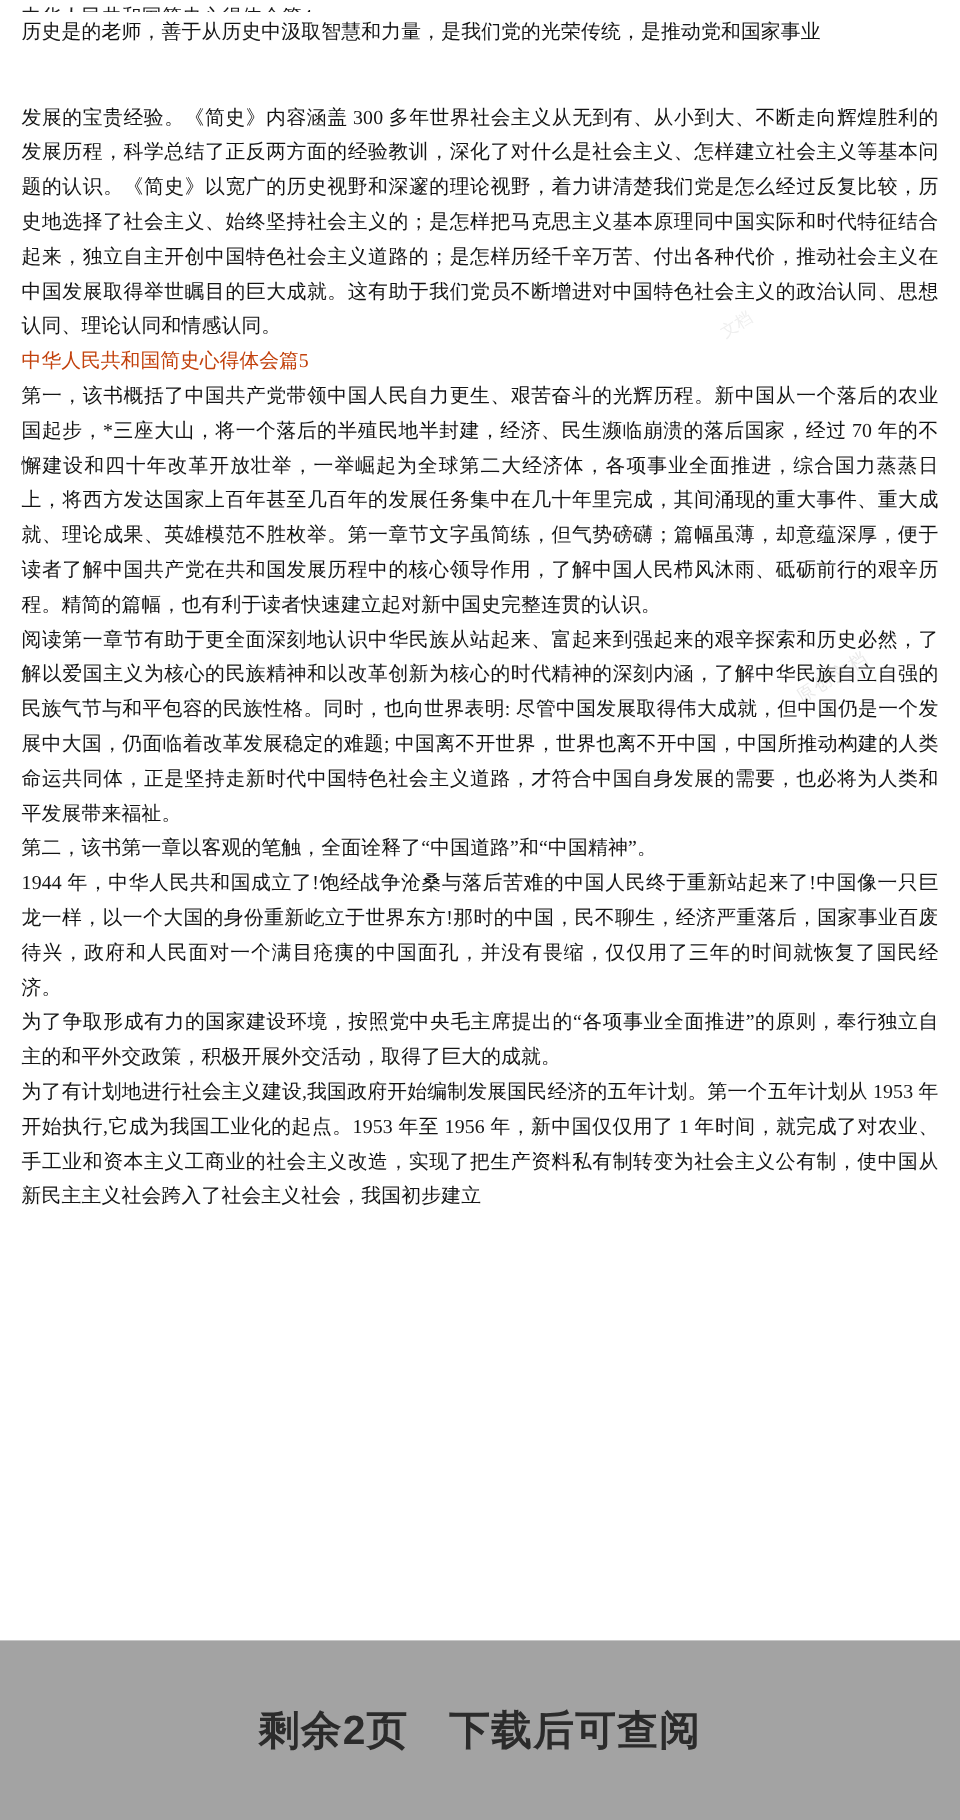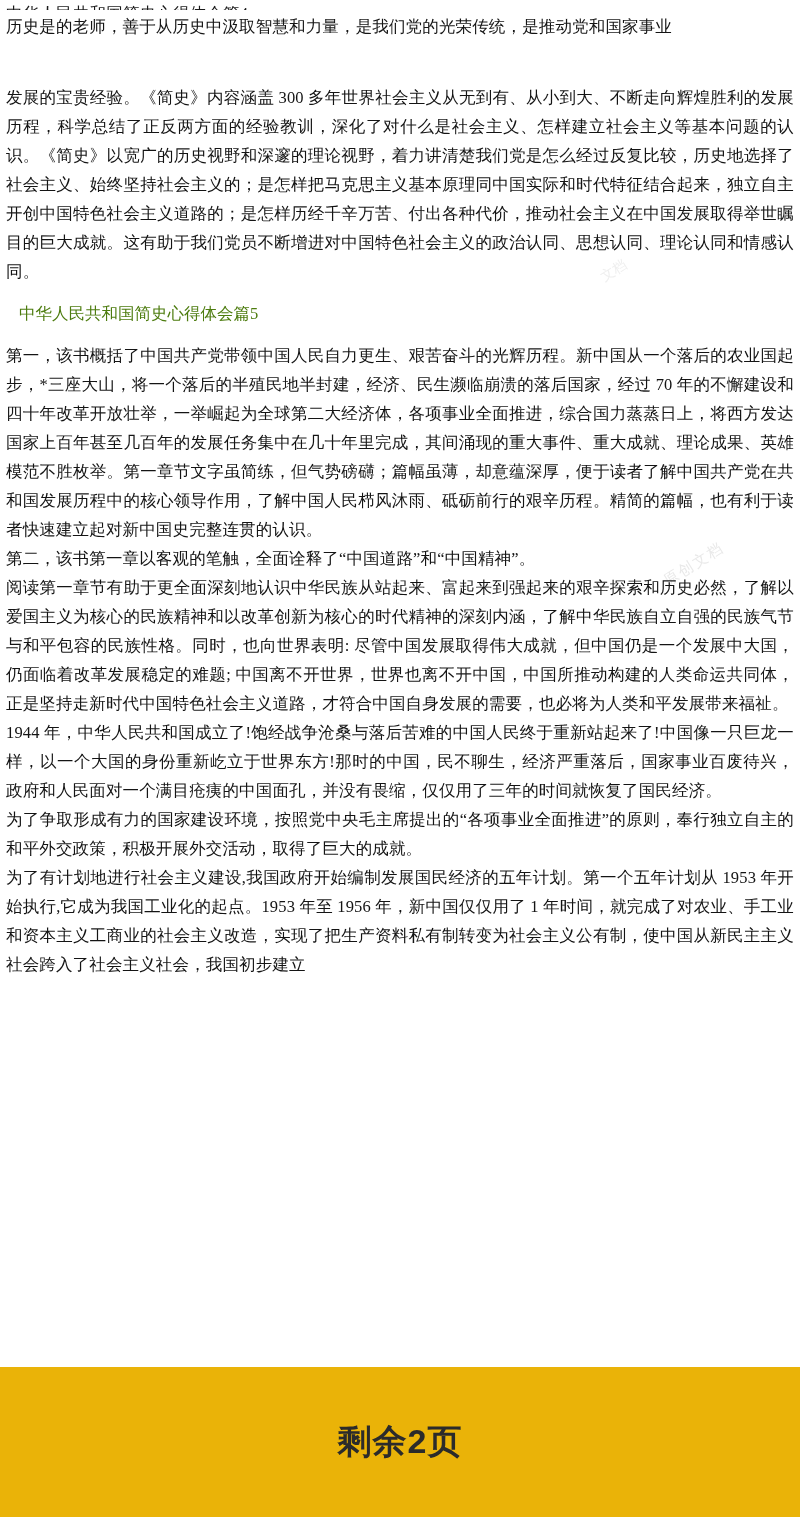--- a/index.html
+++ b/index.html
@@ -14,21 +14,21 @@
   }
   .page {
     position: relative;
     width: 800px;
     min-height: 1517px;
     background: #ffffff;
     overflow: hidden;
   }
   .doc-body {
     position: relative;
-    padding: 0 6px;
+    padding: 0 18px;
     box-sizing: border-box;
     z-index: 2;
   }
   
   .clipped-line {
     height: 10px;
     overflow: hidden;
     font-size: 16.5px;
     line-height: 27px;
     color: #1a1a1a;
@@ -38,24 +38,24 @@
   p.para {
     margin: 0 0 0 0;
     font-size: 16.5px;
     line-height: 29px;
     text-align: justify;
     text-justify: inter-ideograph;
     color: #141414;
     letter-spacing: 0.15px;
   }
   p.heading {
-    margin: 13px;
+    margin: 0;
     font-size: 16.5px;
     line-height: 29px;
-    color: #4d7c0f;
+    color: #c2410c;
     text-align: left;
   }
   .gap-big { height: 42px; }
 
   
   .watermark {
     position: absolute;
     left: 660px;
     top: 555px;
     transform: rotate(-32deg);
@@ -82,21 +82,21 @@
   .footer-block {
     position: absolute;
     left: 0;
     right: 0;
     bottom: 0;
     height: 150px;
     display: flex;
     align-items: center;
     justify-content: center;
     gap: 34px;
-    background: #eab308;
+    background: #a3a3a3;
     z-index: 3;
   }
   .footer-text {
     font-family: "Liberation Sans", sans-serif;
     font-weight: bold;
     font-size: 34px;
     color: #2b2b2b;
     letter-spacing: 1px;
   }
   .fade-cover {
@@ -127,32 +127,33 @@
     <div class="gap-big"></div>
 
     <p class="para">发展的宝贵经验。《简史》内容涵盖 300 多年世界社会主义从无到有、从小到大、不断走向辉煌胜利的发展历程，科学总结了正反两方面的经验教训，深化了对什么是社会主义、怎样建立社会主义等基本问题的认识。《简史》以宽广的历史视野和深邃的理论视野，着力讲清楚我们党是怎么经过反复比较，历史地选择了社会主义、始终坚持社会主义的；是怎样把马克思主义基本原理同中国实际和时代特征结合起来，独立自主开创中国特色社会主义道路的；是怎样历经千辛万苦、付出各种代价，推动社会主义在中国发展取得举世瞩目的巨大成就。这有助于我们党员不断增进对中国特色社会主义的政治认同、思想认同、理论认同和情感认同。</p>
 
 
     <p class="heading">中华人民共和国简史心得体会篇5</p>
 
 
     <p class="para">第一，该书概括了中国共产党带领中国人民自力更生、艰苦奋斗的光辉历程。新中国从一个落后的农业国起步，*三座大山，将一个落后的半殖民地半封建，经济、民生濒临崩溃的落后国家，经过 70 年的不懈建设和四十年改革开放壮举，一举崛起为全球第二大经济体，各项事业全面推进，综合国力蒸蒸日上，将西方发达国家上百年甚至几百年的发展任务集中在几十年里完成，其间涌现的重大事件、重大成就、理论成果、英雄模范不胜枚举。第一章节文字虽简练，但气势磅礴；篇幅虽薄，却意蕴深厚，便于读者了解中国共产党在共和国发展历程中的核心领导作用，了解中国人民栉风沐雨、砥砺前行的艰辛历程。精简的篇幅，也有利于读者快速建立起对新中国史完整连贯的认识。</p>
 
+    <p class="para">阅读第一章节有助于更全面深刻地认识中华民族从站起来、富起来到强起来的艰辛探索和历史必然，了解以爱国主义为核心的民族精神和以改革创新为核心的时代精神的深刻内涵，了解中华民族自立自强的民族气节与和平包容的民族性格。同时，也向世界表明: 尽管中国发展取得伟大成就，但中国仍是一个发展中大国，仍面临着改革发展稳定的难题; 中国离不开世界，世界也离不开中国，中国所推动构建的人类命运共同体，正是坚持走新时代中国特色社会主义道路，才符合中国自身发展的需要，也必将为人类和平发展带来福祉。</p>
+
     <p class="para">第二，该书第一章以客观的笔触，全面诠释了“中国道路”和“中国精神”。</p>
-
-    <p class="para">阅读第一章节有助于更全面深刻地认识中华民族从站起来、富起来到强起来的艰辛探索和历史必然，了解以爱国主义为核心的民族精神和以改革创新为核心的时代精神的深刻内涵，了解中华民族自立自强的民族气节与和平包容的民族性格。同时，也向世界表明: 尽管中国发展取得伟大成就，但中国仍是一个发展中大国，仍面临着改革发展稳定的难题; 中国离不开世界，世界也离不开中国，中国所推动构建的人类命运共同体，正是坚持走新时代中国特色社会主义道路，才符合中国自身发展的需要，也必将为人类和平发展带来福祉。</p>
 
 
     <p class="para">1944 年，中华人民共和国成立了!饱经战争沧桑与落后苦难的中国人民终于重新站起来了!中国像一只巨龙一样，以一个大国的身份重新屹立于世界东方!那时的中国，民不聊生，经济严重落后，国家事业百废待兴，政府和人民面对一个满目疮痍的中国面孔，并没有畏缩，仅仅用了三年的时间就恢复了国民经济。</p>
 
     <p class="para">为了争取形成有力的国家建设环境，按照党中央毛主席提出的“各项事业全面推进”的原则，奉行独立自主的和平外交政策，积极开展外交活动，取得了巨大的成就。</p>
 
     <p class="para">为了有计划地进行社会主义建设,我国政府开始编制发展国民经济的五年计划。第一个五年计划从 1953 年开始执行,它成为我国工业化的起点。1953 年至 1956 年，新中国仅仅用了 1 年时间，就完成了对农业、手工业和资本主义工商业的社会主义改造，实现了把生产资料私有制转变为社会主义公有制，使中国从新民主主义社会跨入了社会主义社会，我国初步建立</p>
 
   </div>
 
   <div class="fade-cover"></div>
 
   <div class="footer-block">
     <span class="footer-text">剩余2页</span>
+    <span class="footer-text">下载后可查阅</span>
   </div>
 
 </div>
 
 </body></html>

